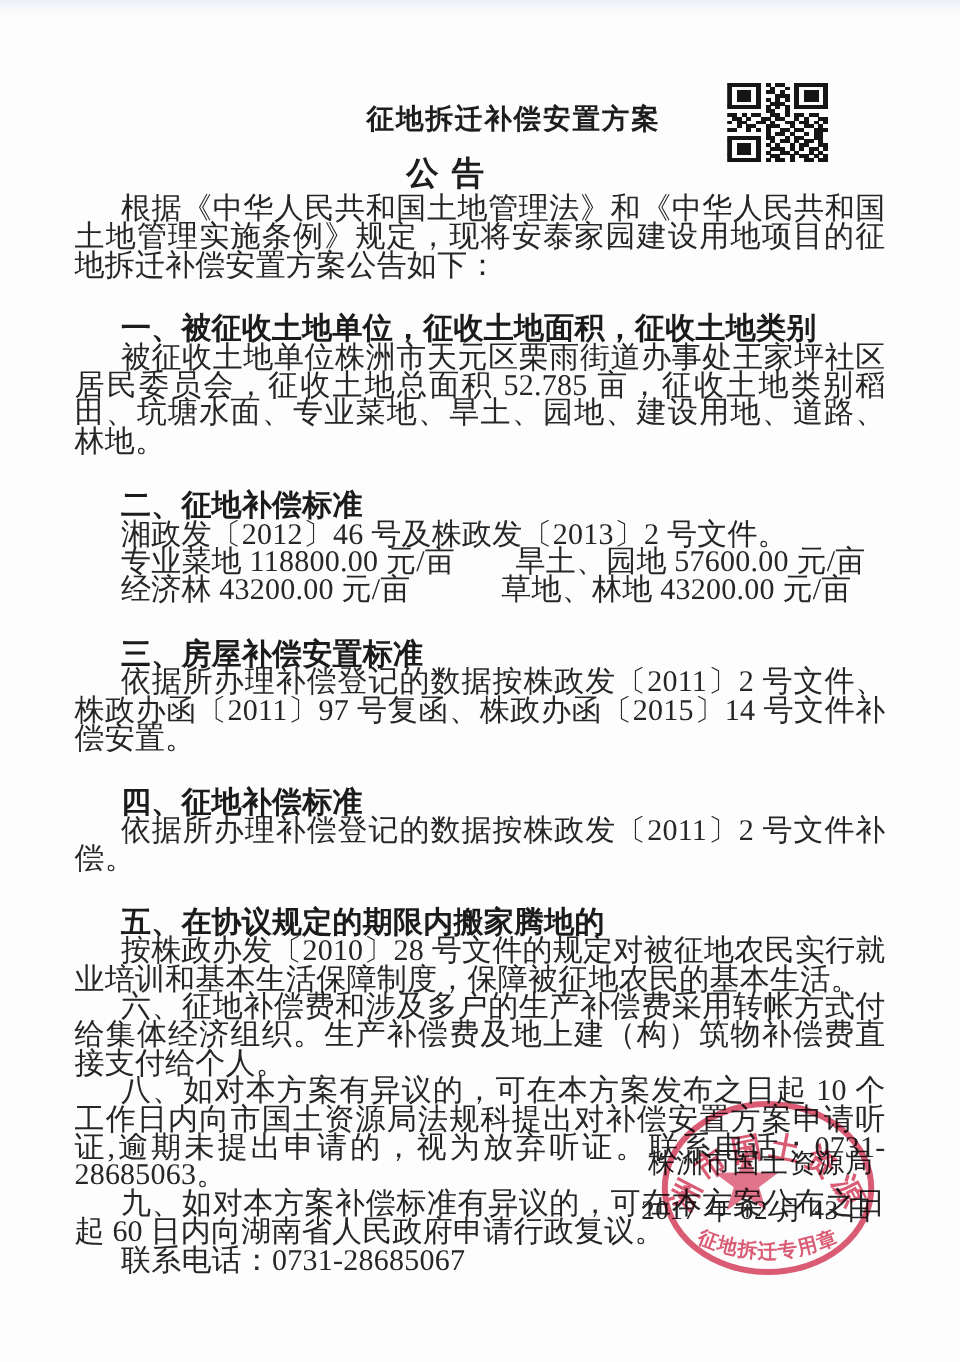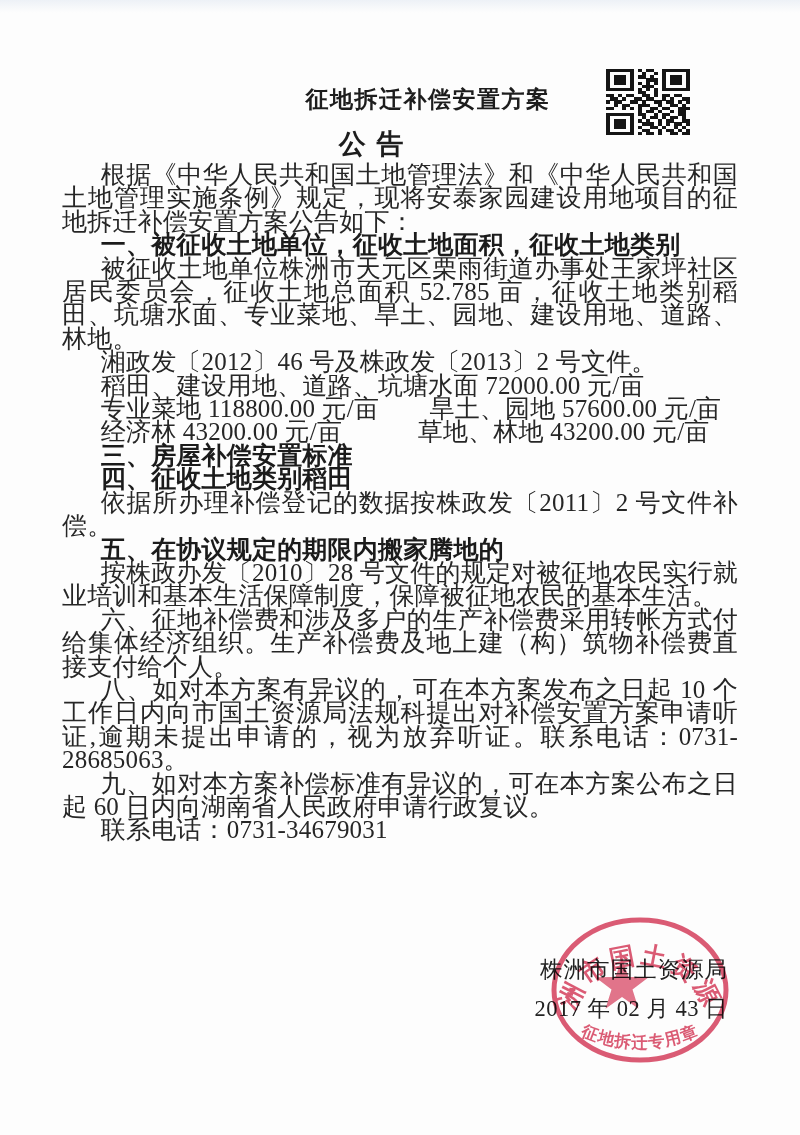--- a/index.html
+++ b/index.html
@@ -36,21 +36,21 @@
     fill:#151515;
   }
   .doc-body{
     position:absolute;left:62px;top:163px;width:676px;
     font-size:25px;line-height:23.4px;
     text-align:justify;
     color:#262626;
     letter-spacing:.2px;
   }
   .para{text-indent:1.55em;margin:0;}
-  .para.heading{font-weight:700;color:#1b1b1b;}
+  .para.heading{font-weight:700;color:#1b1b1b;margin-top:30px;}
   .signature{
     position:absolute;right:72px;top:956px;
     text-align:right;
     font-size:22.5px;line-height:28px;
     color:#222;
   }
   .signature .sig-org{margin-bottom:11px;letter-spacing:1px;}
   .signature .sig-date{letter-spacing:.5px;}
   .seal{
     position:absolute;left:545px;top:908px;width:200px;height:170px;
@@ -308,33 +308,34 @@
     </svg>
 
   <div class="title">征地拆迁补偿安置方案</div>
 
   <div class="subtitle">公 告</div>
 
   <div class="doc-body">
       <div class="para body">根据《中华人民共和国土地管理法》和《中华人民共和国土地管理实施条例》规定，现将安泰家园建设用地项目的征地拆迁补偿安置方案公告如下：</div>
       <div class="para heading">一、被征收土地单位，征收土地面积，征收土地类别</div>
       <div class="para body">被征收土地单位株洲市天元区栗雨街道办事处王家坪社区居民委员会，征收土地总面积 52.785 亩，征收土地类别稻田、坑塘水面、专业菜地、旱土、园地、建设用地、道路、林地。</div>
+      <div class="para heading">二、征地补偿标准</div>
       <div class="para body">湘政发〔2012〕46 号及株政发〔2013〕2 号文件。</div>
-      <div class="para body">稻田、建设用地、道路、坑塘水面 72000.00 元/亩</div>
       <div class="para body">专业菜地 118800.00 元/亩　　旱土、园地 57600.00 元/亩</div>
       <div class="para body">经济林 43200.00 元/亩　　　草地、林地 43200.00 元/亩</div>
       <div class="para heading">三、房屋补偿安置标准</div>
-      <div class="para heading">四、征收土地类别稻田</div>
+      <div class="para body">依据所办理补偿登记的数据按株政发〔2011〕2 号文件、株政办函〔2011〕97 号复函、株政办函〔2015〕14 号文件补偿安置。</div>
+      <div class="para heading">四、征地补偿标准</div>
       <div class="para body">依据所办理补偿登记的数据按株政发〔2011〕2 号文件补偿。</div>
       <div class="para heading">五、在协议规定的期限内搬家腾地的</div>
       <div class="para body">按株政办发〔2010〕28 号文件的规定对被征地农民实行就业培训和基本生活保障制度，保障被征地农民的基本生活。</div>
       <div class="para body">六、征地补偿费和涉及多户的生产补偿费采用转帐方式付给集体经济组织。生产补偿费及地上建（构）筑物补偿费直接支付给个人。</div>
       <div class="para body">八、如对本方案有异议的，可在本方案发布之日起 10 个工作日内向市国土资源局法规科提出对补偿安置方案申请听证,逾期未提出申请的，视为放弃听证。联系电话：0731-28685063。</div>
       <div class="para body">九、如对本方案补偿标准有异议的，可在本方案公布之日起 60 日内向湖南省人民政府申请行政复议。</div>
-      <div class="para body">联系电话：0731-34679031</div>
+      <div class="para body">联系电话：0731-28685067</div>
     </div>
 
   <div class="signature">
     <div class="sig-org">株洲市国土资源局</div>
     <div class="sig-date">2017 年 02 月 43 日</div>
   </div>
 
   <svg class="seal" viewBox="0 0 200 170" style="--seal-color: #d94a66;">
     <defs>
       <path id="sealTopArc" d="M 29,113 A 66,57 0 1 1 161,113" fill="none"></path>

